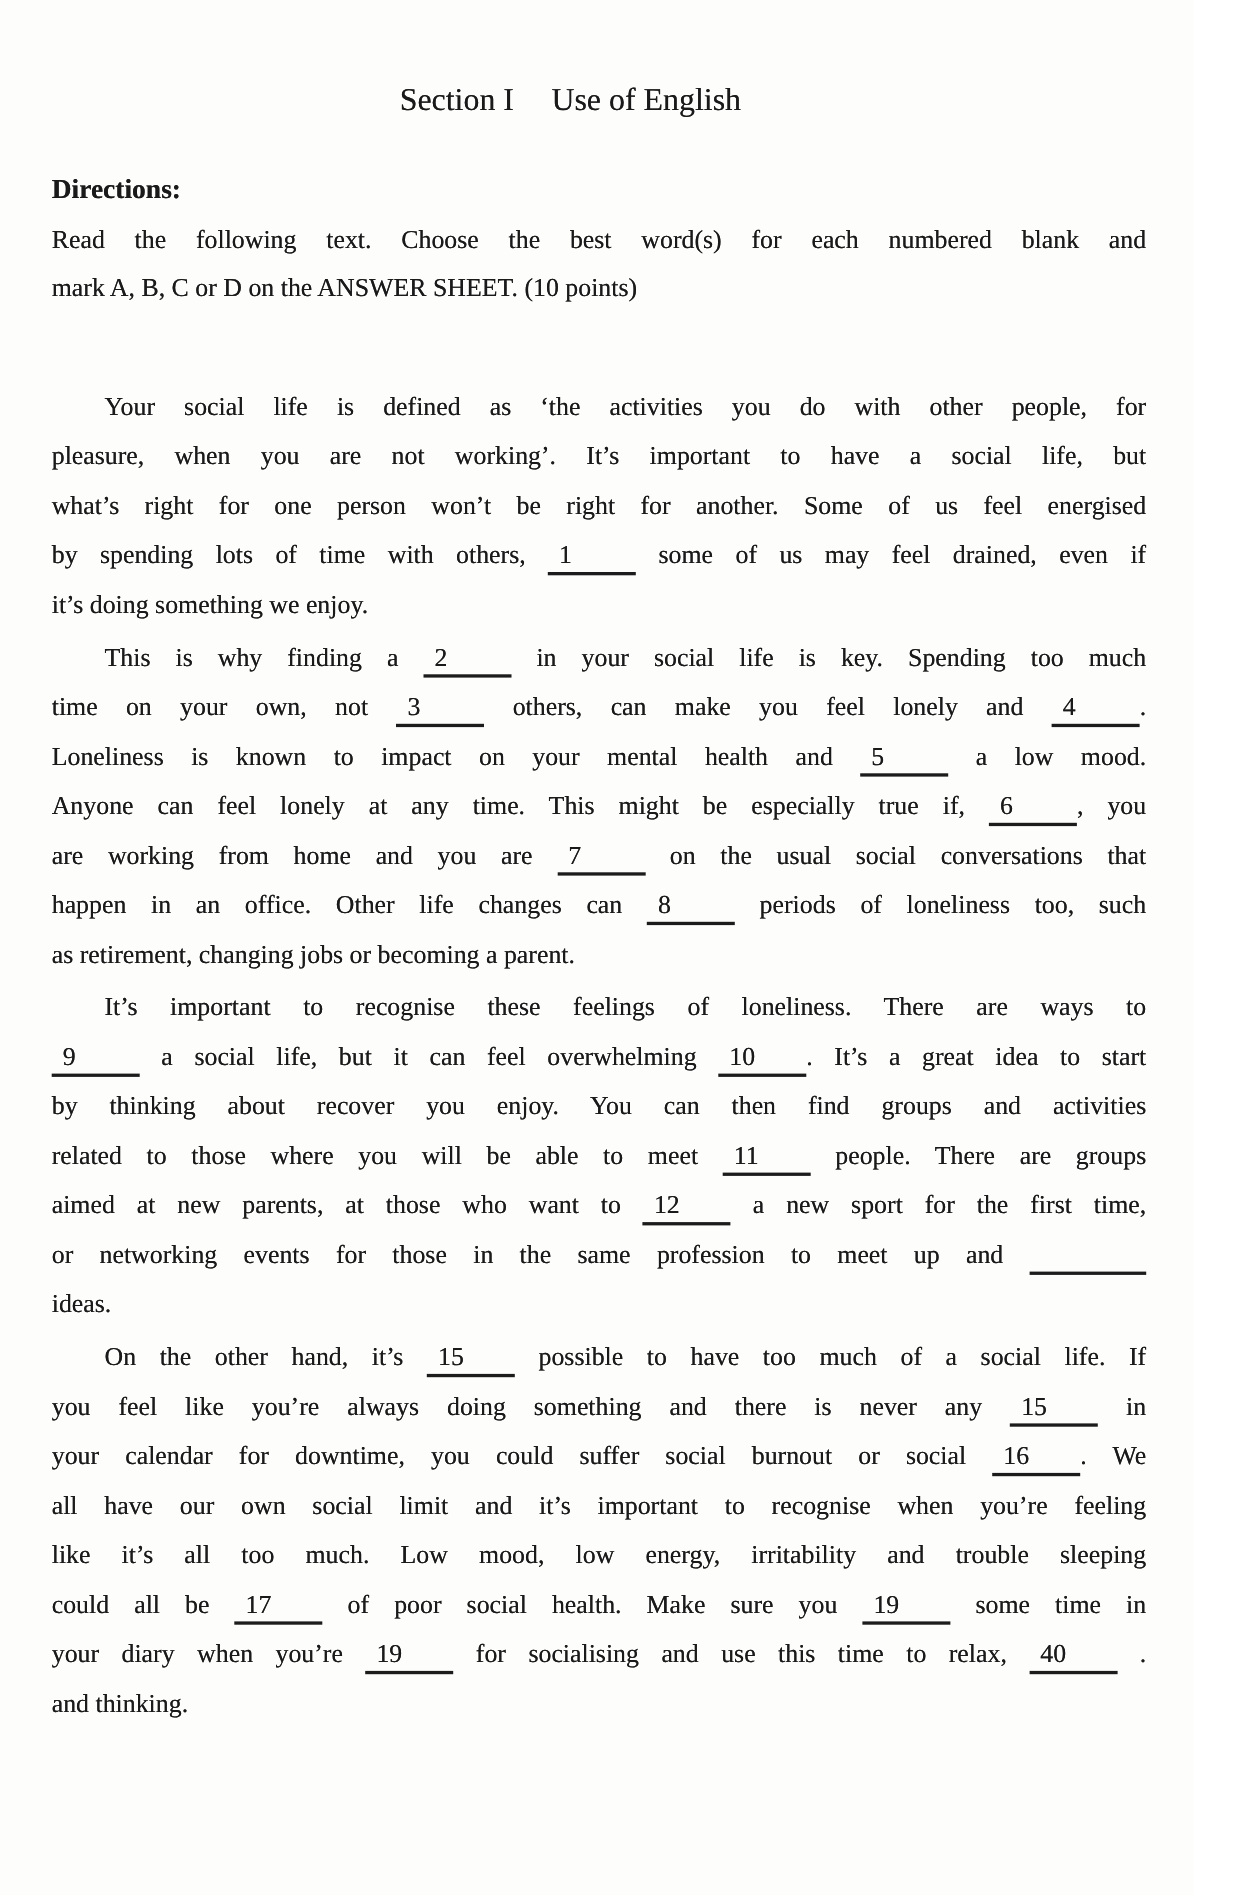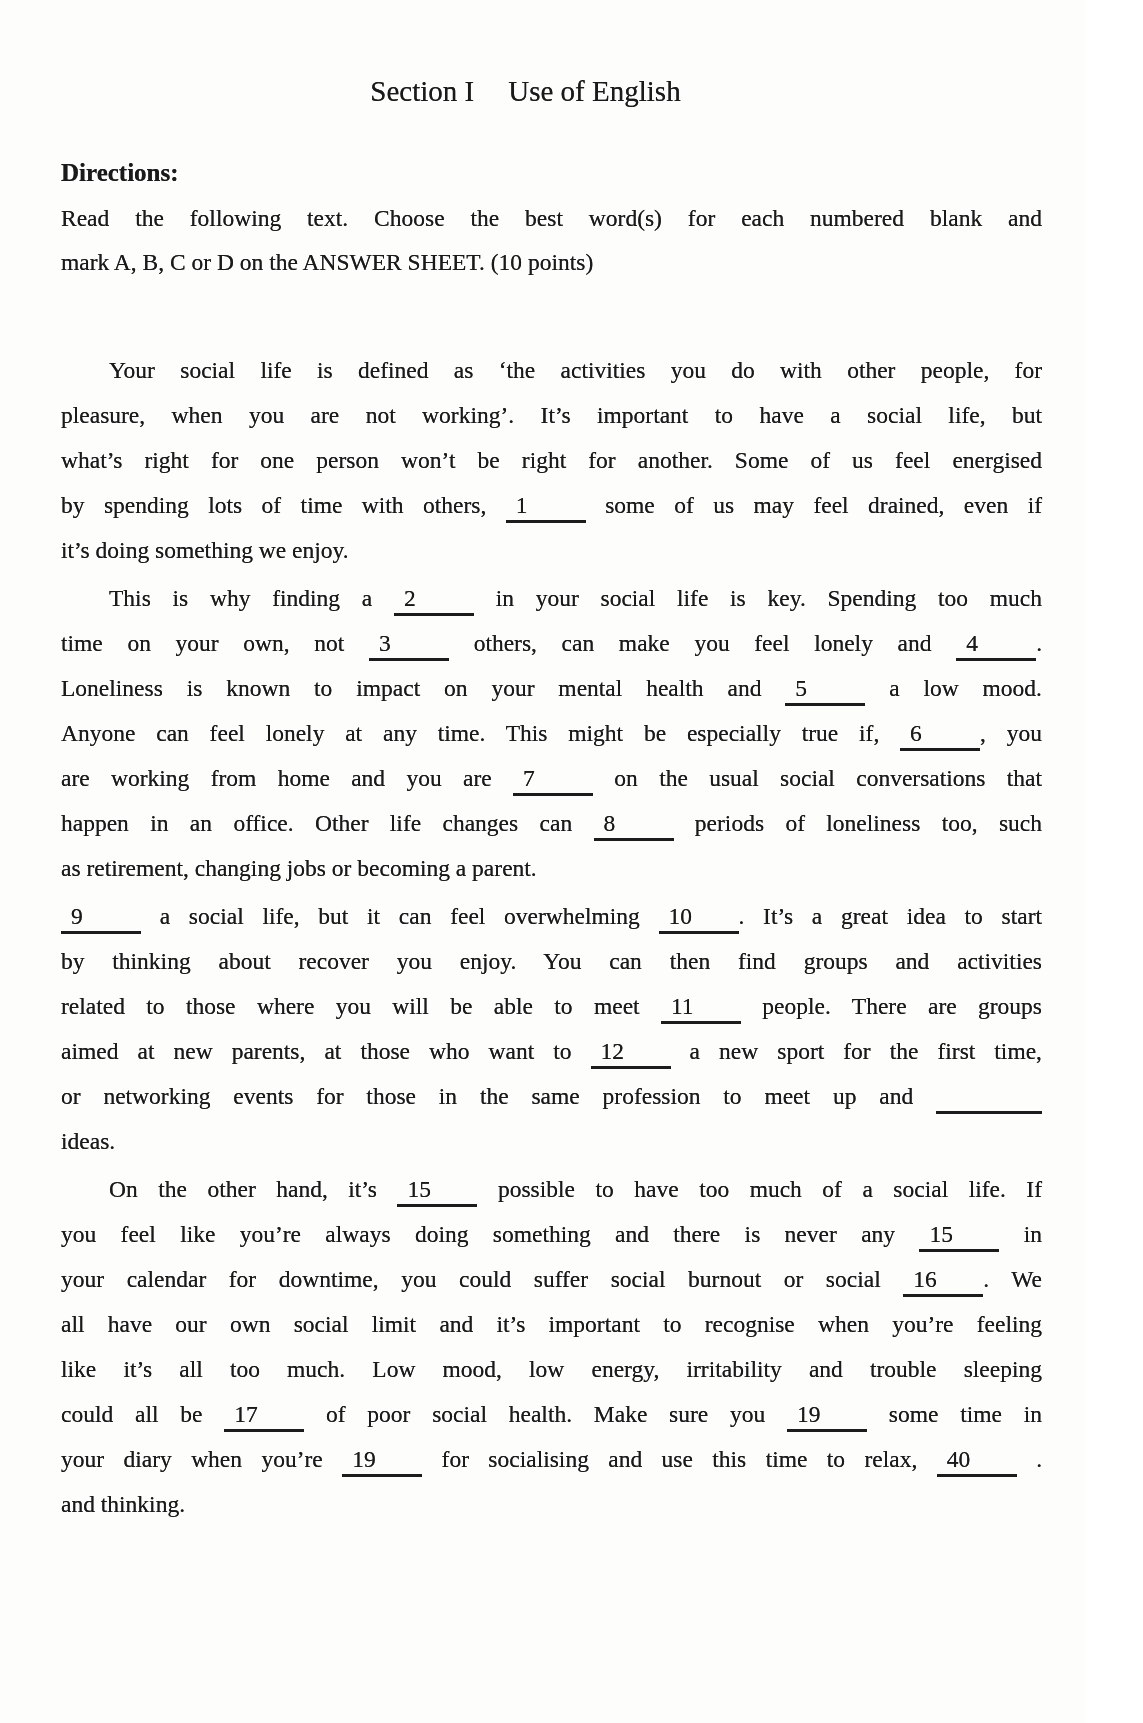--- a/index.html
+++ b/index.html
@@ -2,21 +2,21 @@
 <html><head>
 <meta charset="utf-8">
 <style>
   html, body { margin: 0; padding: 0; background: #ffffff; }
   .page {
     position: relative;
     width: 1085px;
     min-height: 1723px;
     box-sizing: border-box;
     background: #fdfdfc;
-    padding: 74px 43px 0 61px;
+    padding: 74px 43px 0 47px;
     font-family: "Liberation Serif", "DejaVu Serif", serif;
     color: #1a1a1a;
     font-size: 23.5px;
     text-shadow: 0 0 0.6px rgba(25,25,25,0.85);
   }
   .title-row {
     text-align: center;
     transform: translateX(-26px);
     font-size: 29px;
     line-height: 34px;
@@ -78,20 +78,21 @@
       <div class="para">
         <div class="line indent">This is why finding a <span class="blank">2</span> in your social life is key. Spending too much</div>
         <div class="line">time on your own, not <span class="blank">3</span> others, can make you feel lonely and <span class="blank">4</span>.</div>
         <div class="line">Loneliness is known to impact on your mental health and <span class="blank">5</span> a low mood.</div>
         <div class="line">Anyone can feel lonely at any time. This might be especially true if, <span class="blank">6</span>, you</div>
         <div class="line">are working from home and you are <span class="blank">7</span> on the usual social conversations that</div>
         <div class="line">happen in an office. Other life changes can <span class="blank">8</span> periods of loneliness too, such</div>
         <div class="line last">as retirement, changing jobs or becoming a parent.</div>
       </div>
       <div class="para">
+        <div class="line indent">It’s important to recognise these feelings of loneliness. There are ways to</div>
         <div class="line"><span class="blank">9</span> a social life, but it can feel overwhelming <span class="blank">10</span>. It’s a great idea to start</div>
         <div class="line">by thinking about recover you enjoy. You can then find groups and activities</div>
         <div class="line">related to those where you will be able to meet <span class="blank">11</span> people. There are groups</div>
         <div class="line">aimed at new parents, at those who want to <span class="blank">12</span> a new sport for the first time,</div>
         <div class="line">or networking events for those in the same profession to meet up and <span class="blank empty">&nbsp;</span></div>
         <div class="line last">ideas.</div>
       </div>
       <div class="para">
         <div class="line indent">On the other hand, it’s <span class="blank">15</span> possible to have too much of a social life. If</div>
         <div class="line">you feel like you’re always doing something and there is never any <span class="blank">15</span> in</div>

